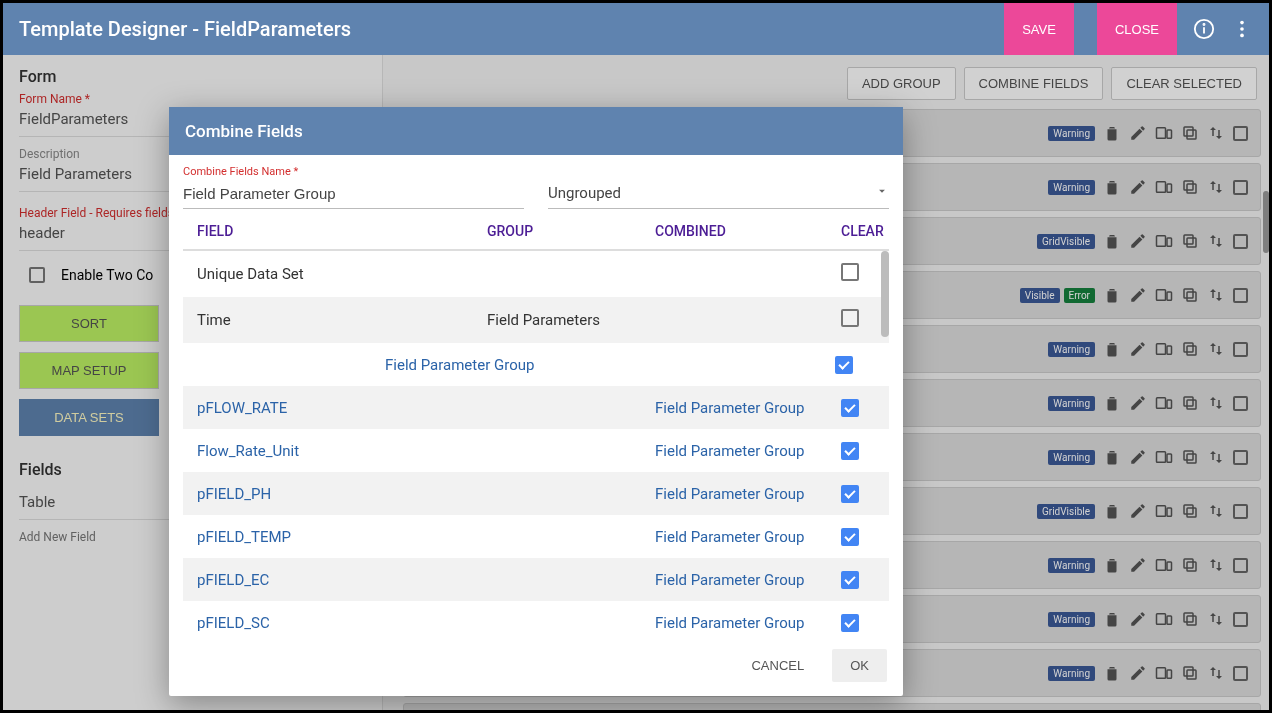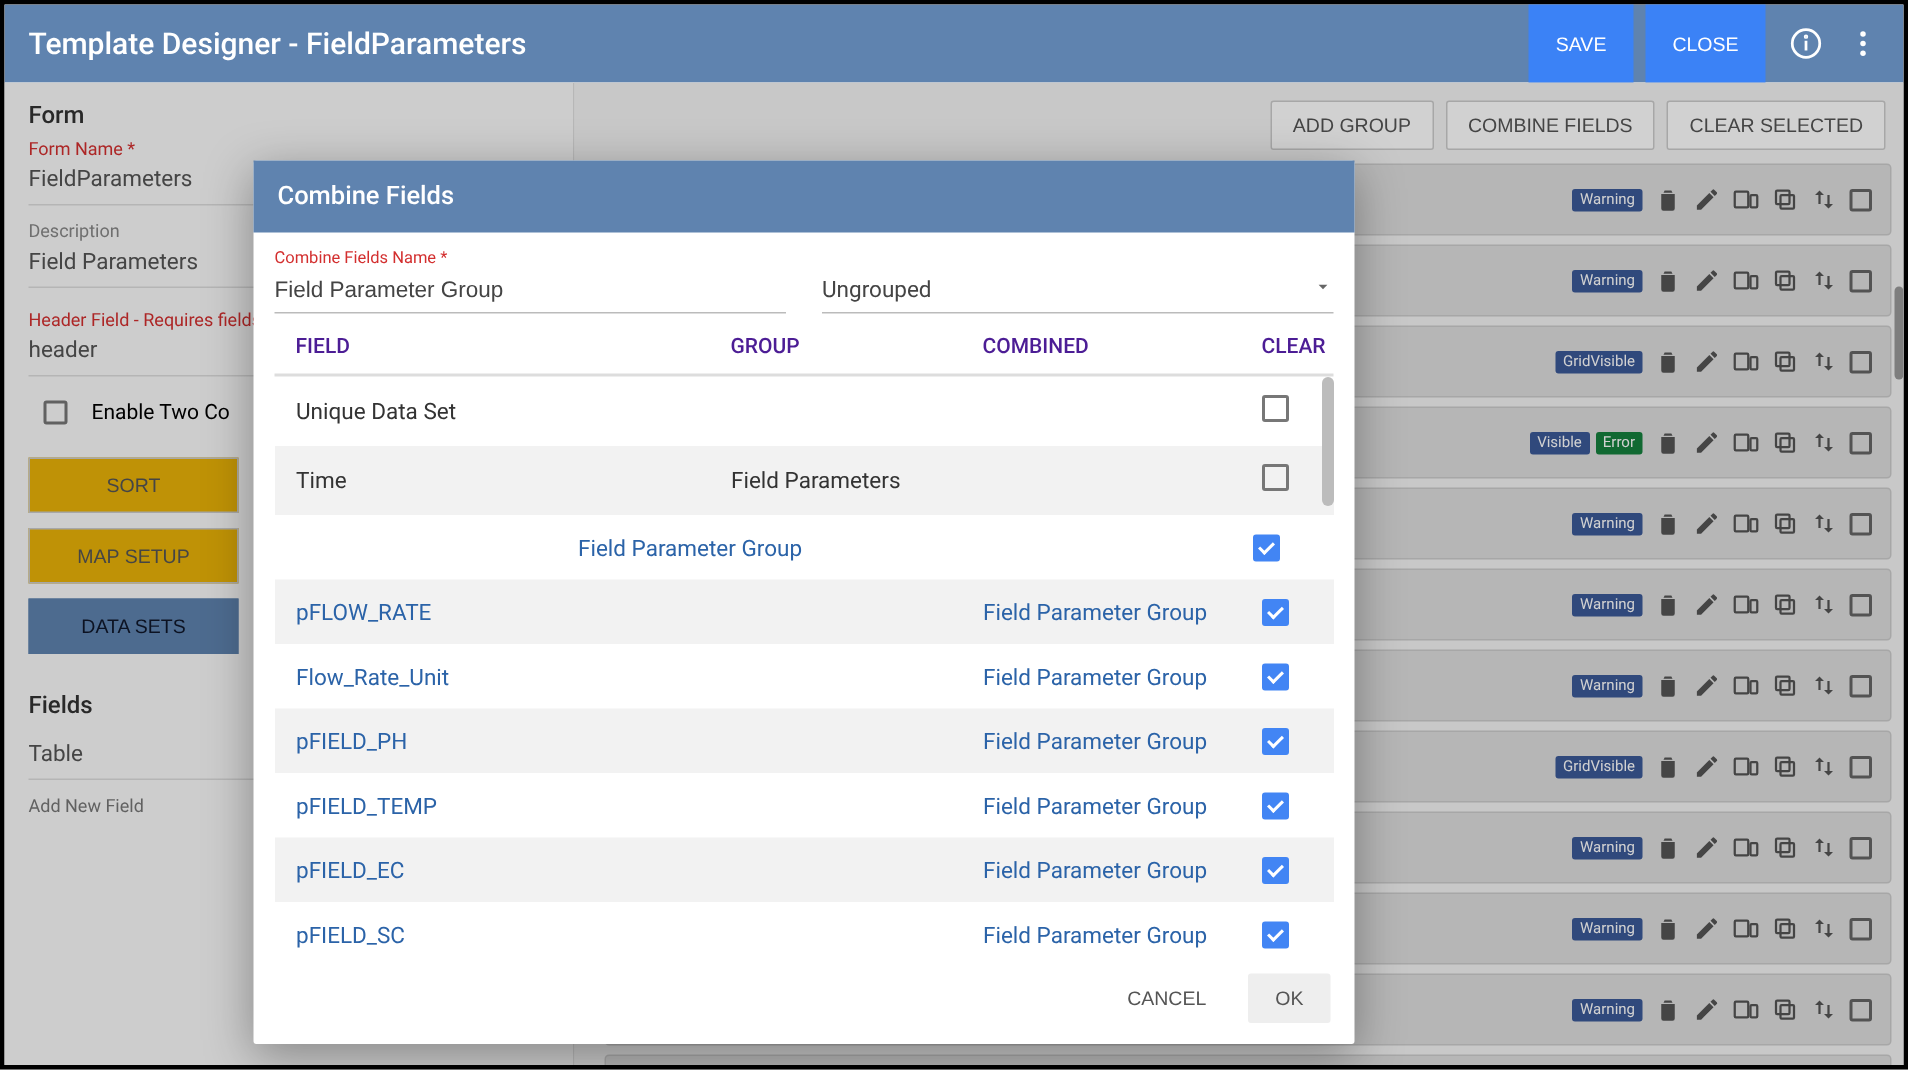--- a/index.html
+++ b/index.html
@@ -1,30 +1,30 @@
 <!DOCTYPE html>
 <html><head>
 <meta charset="utf-8">
 <style>
   * { box-sizing: border-box; margin: 0; padding: 0; }
   body { font-family: Roboto, Arial, sans-serif; font-size: 14px; background: #fff; width: 1272px; height: 713px; overflow: hidden; position: relative; border: 3px solid #000; }
   .app-header { background: #5f83af; height: 52px; display: flex; align-items: center; padding: 0 16px; color: #fff; }
   .app-title { font-size: 20px; font-weight: 500; flex: 1; }
-  .hdr-btn { background: #3b82f6; color: #fff; border: none; padding: 22px 18px; font-size: 13px; font-weight: 500; margin-left: 8px; cursor: pointer; border-radius: 2px; }
+  .hdr-btn { background: #ec4899; color: #fff; border: none; padding: 22px 18px; font-size: 13px; font-weight: 500; margin-left: 23px; cursor: pointer; border-radius: 2px; }
   .hdr-icon { margin-left: 16px; cursor: pointer; display: flex; }
   .main { display: flex; height: calc(100% - 52px); position: relative; }
   .sidebar { width: 380px; background: #fafafa; padding: 12px 16px; border-right: 1px solid #e0e0e0; }
   .section-title { font-size: 16px; font-weight: 500; color: #333; margin-bottom: 4px; }
   .red-label { color: #d32f2f; font-size: 12px; margin-top: 6px; }
   .grey-label { color: #888; font-size: 12px; margin-top: 10px; }
   .field-val { font-size: 15px; color: #555; padding: 4px 0 8px; border-bottom: 1px solid #ddd; }
   .chk-row { display: flex; align-items: center; margin: 16px 0 12px 10px; }
   .chk-row .box { width: 16px; height: 16px; border: 2px solid #777; border-radius: 2px; margin-right: 16px; }
-  .side-btn { width: 140px; background: #eab308; border: 1px solid #ccc; padding: 10px 0; font-size: 13px; font-weight: 500; color: #555; margin-top: 10px; cursor: pointer; }
-  .side-btn.active { background: #5f83af; color: #0f172a; border-color: #5f83af; }
+  .side-btn { width: 140px; background: #bef264; border: 1px solid #ccc; padding: 10px 0; font-size: 13px; font-weight: 500; color: #555; margin-top: 10px; cursor: pointer; }
+  .side-btn.active { background: #5f83af; color: #fef9c3; border-color: #5f83af; }
   .subhead { font-size: 16px; font-weight: 500; color: #333; margin-top: 24px; }
   .content { flex: 1; background: #f5f5f5; padding: 12px 8px 12px 20px; overflow: hidden; position: relative; }
   .top-actions { position: absolute; right: 12px; top: 12px; display: flex; gap: 8px; }
   .top-btn { background: #fff; border: 1px solid #ccc; padding: 8px 14px; font-size: 13px; font-weight: 500; color: #555; cursor: pointer; border-radius: 2px; }
   .rows { margin-top: 42px; }
   .row { background: #dedede; border: 1px solid #ccc; border-radius: 3px; height: 48px; margin-bottom: 6px; display: flex; align-items: center; padding: 0 12px; font-size: 13px; color: #444; position: relative; }
   .row .num { font-size: 22px; color: #888; margin-right: 10px; width: 34px; }
   .row .name { flex: 1; font-size: 13px; color: #444; }
   .tags { display: flex; gap: 4px; margin-right: 8px; }
   .tag { background: #3b5998; color: #fff; font-size: 10px; padding: 2px 5px; border-radius: 2px; }

